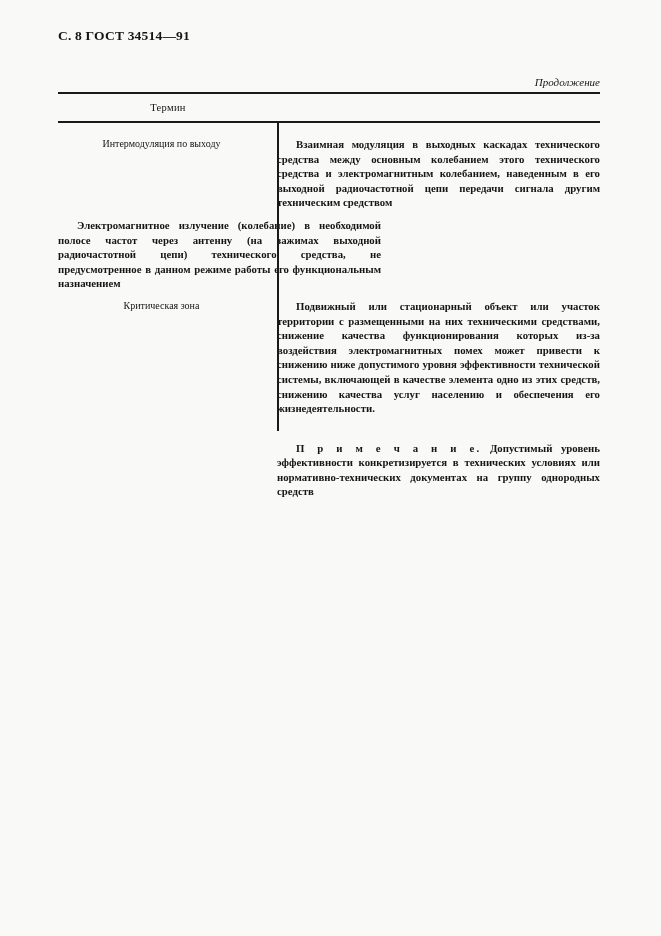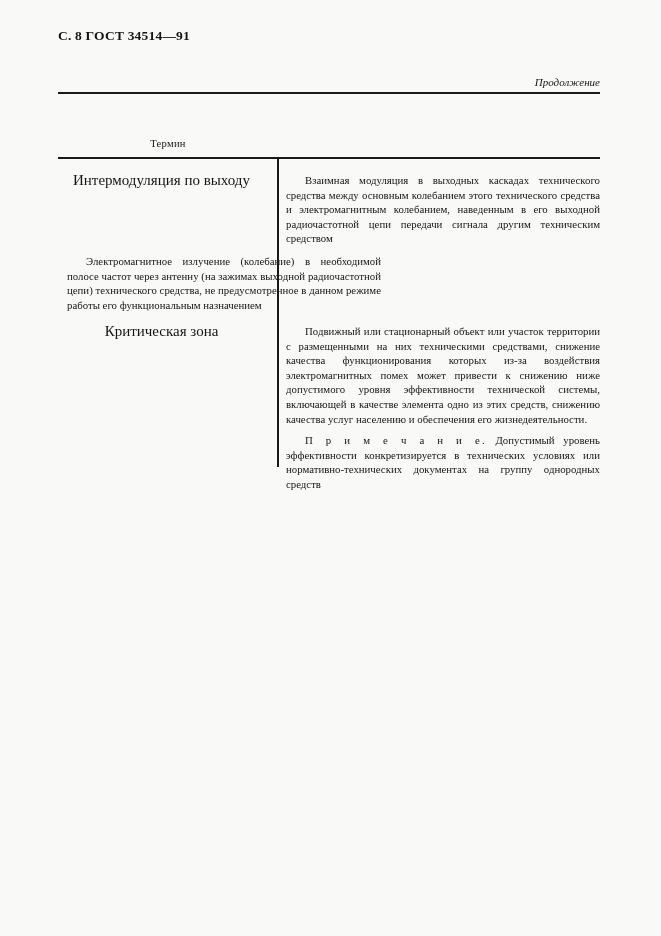--- a/index.html
+++ b/index.html
@@ -54,21 +54,20 @@
   .rule-head {
     height: 2px;
     background: #1a1a1a;
     width: 100%;
   }
 
   .thead {
     display: flex;
     height: 27px;
     position: relative;
-    margin-top: 36px;
   }
   .th {
     font-size: 10.5px;
     display: flex;
     align-items: center;
     justify-content: center;
     letter-spacing: 0.3px;
   }
   .th-term   { width: 220px; }
   .th-expl   { width: 322px; }
@@ -89,46 +88,46 @@
   }
 
   .row {
     display: flex;
     align-items: flex-start;
   }
   .cell-term {
     width: 219px;
     box-sizing: border-box;
     padding-right: 12px;
-    font-size: 15px;
+    font-size: 10px;
     line-height: 14.6px;
     text-align: justify;
     text-align-last: left;
     font-family: Liberation Serif, serif;
   }
   .cell-term p { margin: 0; text-indent: 16px; }
   .cell-term.centered p {
     text-indent: 0;
     text-align: center;
     text-align-last: center;
   }
   .cell-expl {
     width: 323px;
     box-sizing: border-box;
-    padding-left: 9px;
     font-size: 10.8px;
     line-height: 14.6px;
     text-align: justify;
     text-align-last: left;
+    font-weight: bold;
   }
   .cell-expl p {
     margin: 0;
     text-indent: 19px;
   }
-  .cell-expl p + p { margin-top: 7px; }
+  .cell-expl p + p { margin-top: 25px; }
 
   .note-lead {
     letter-spacing: 2.2px;
   }
 
   .row-1 .cell-expl { min-height: 62px; }
   .row-2 .cell-expl { min-height: 62px; }
 </style>
 </head>
 <body>

